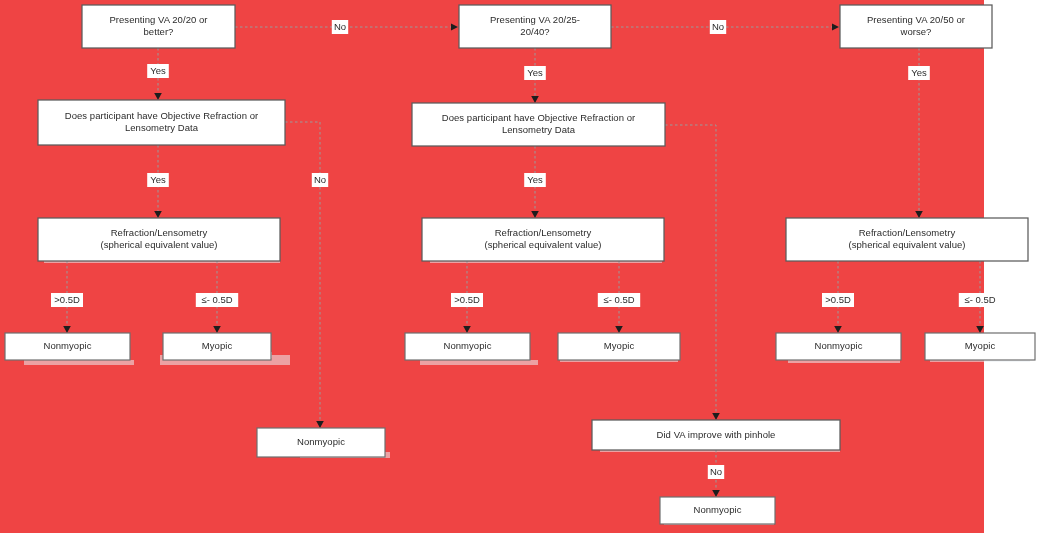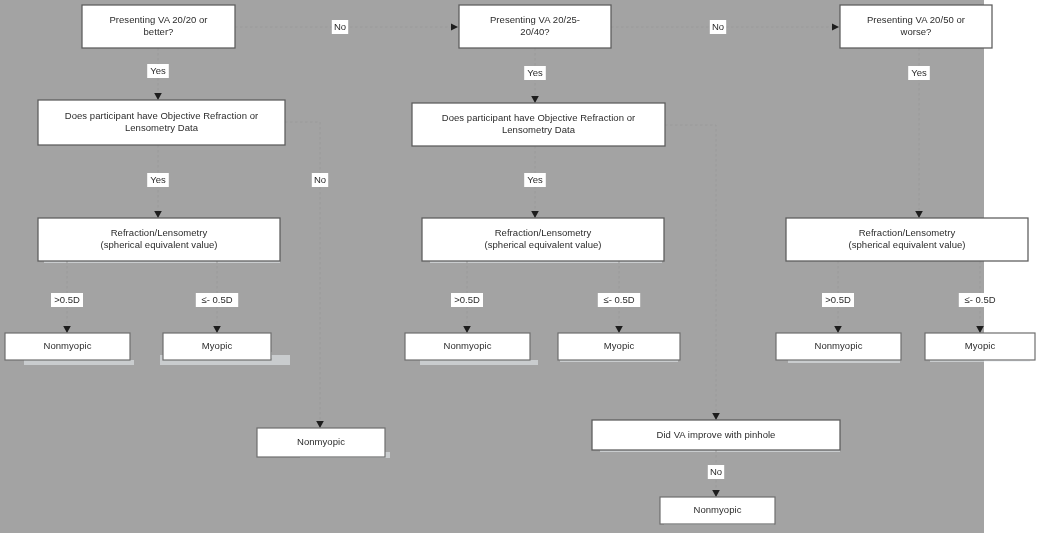--- a/index.html
+++ b/index.html
@@ -11,21 +11,21 @@
   body {
     font-family: "Liberation Sans", sans-serif;
     width: 1050px;
     height: 533px;
     overflow: hidden;
   }
   #flowchart-root {
     position: relative;
     width: 984px;
     height: 533px;
-    background: #a3a3a3;
+    background: #ef4444;
   }
   svg#flow-svg {
     position: absolute;
     top: 0;
     left: 0;
     width: 1050px;
     height: 533px;
     display: block;
   }
   .node-box {

